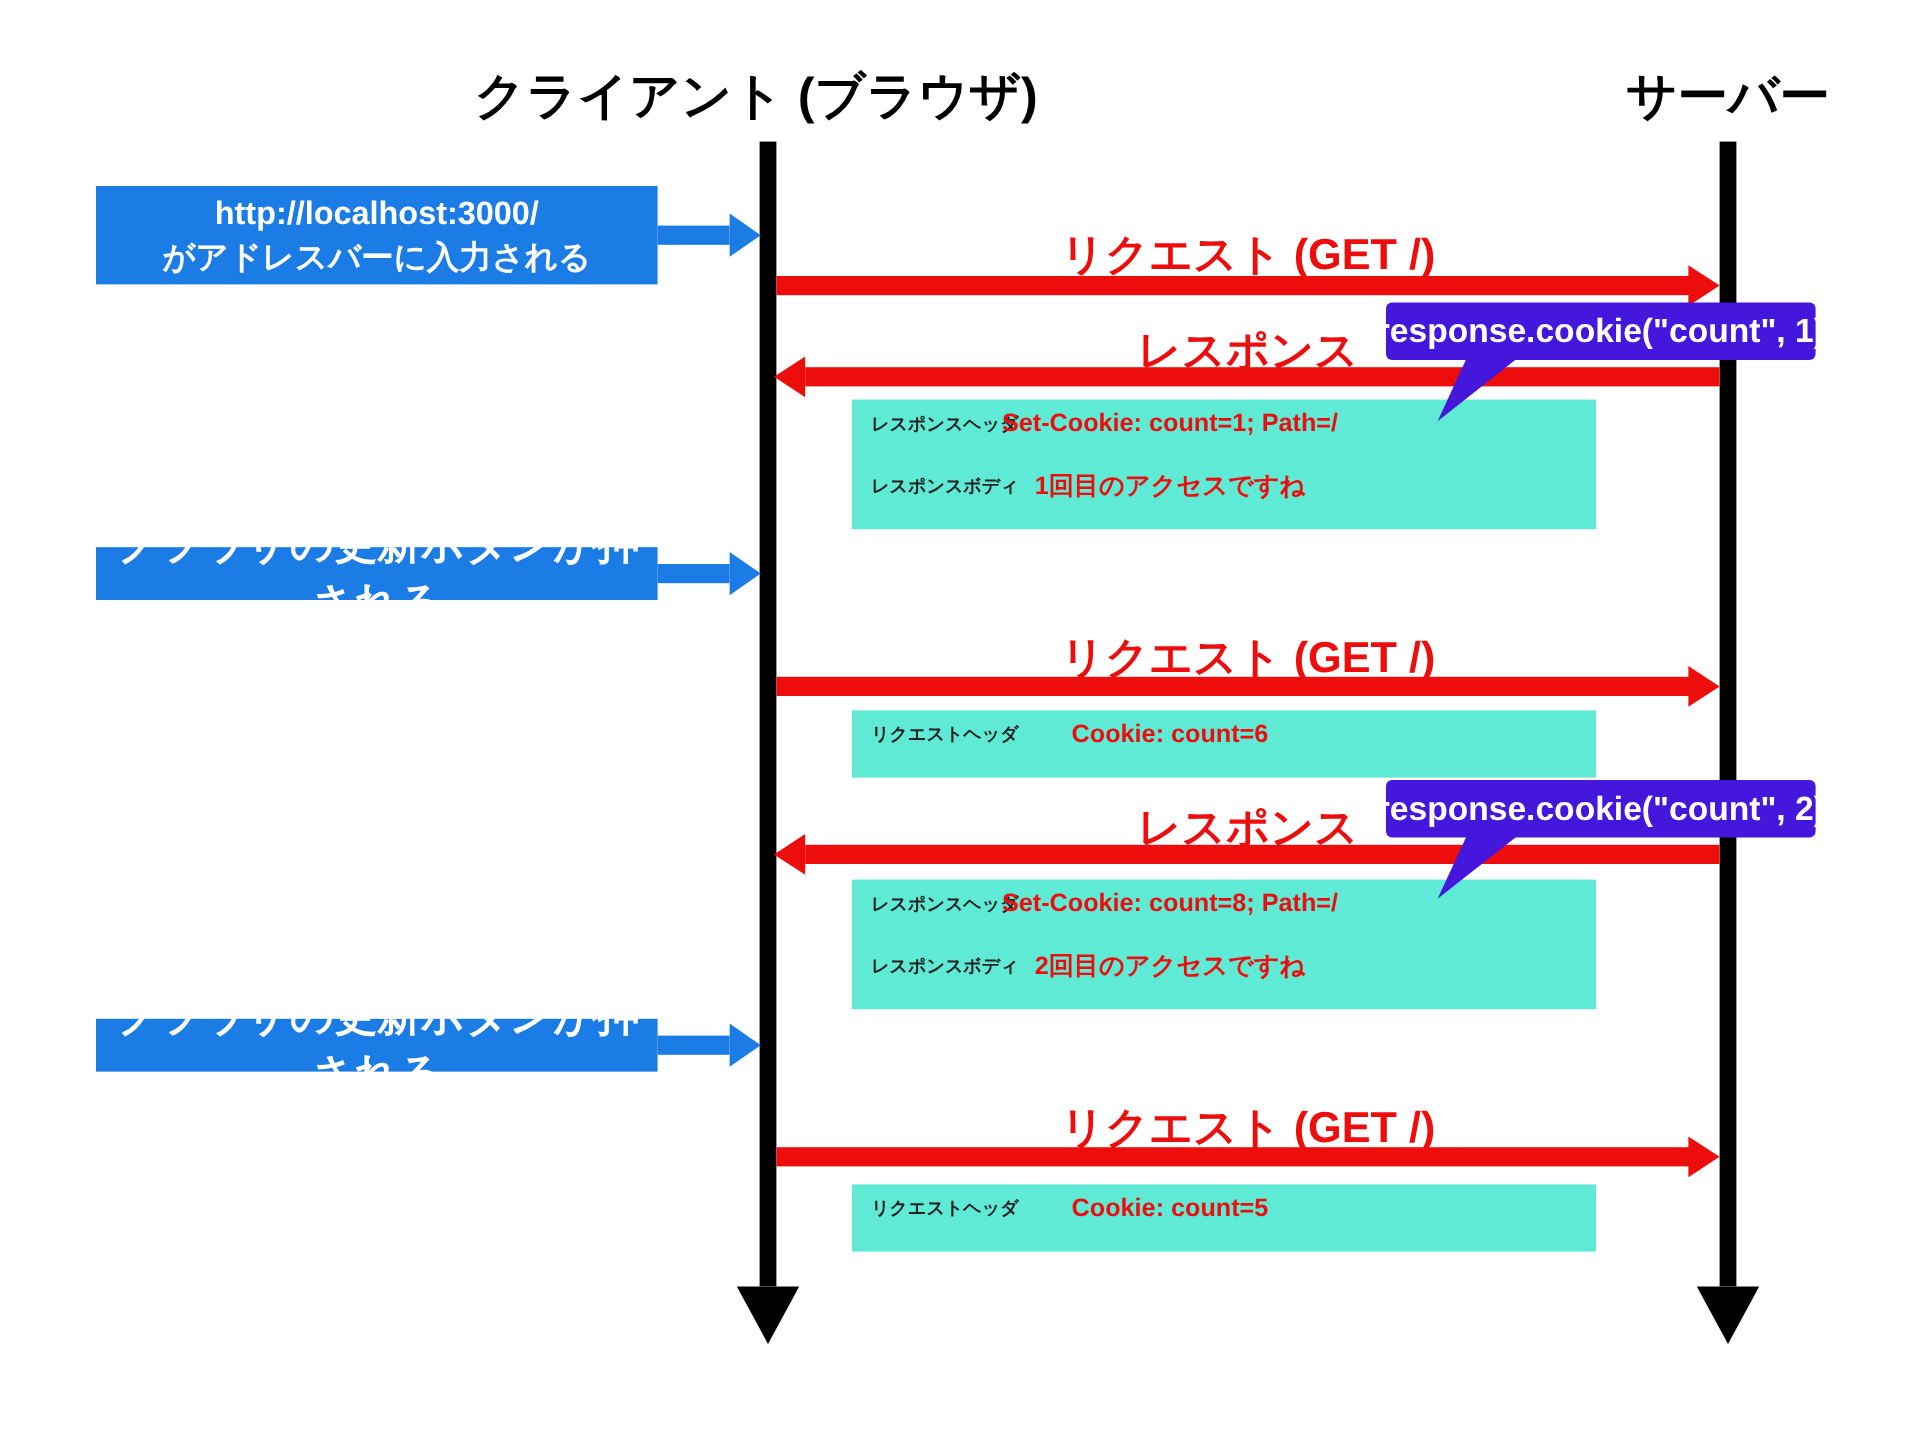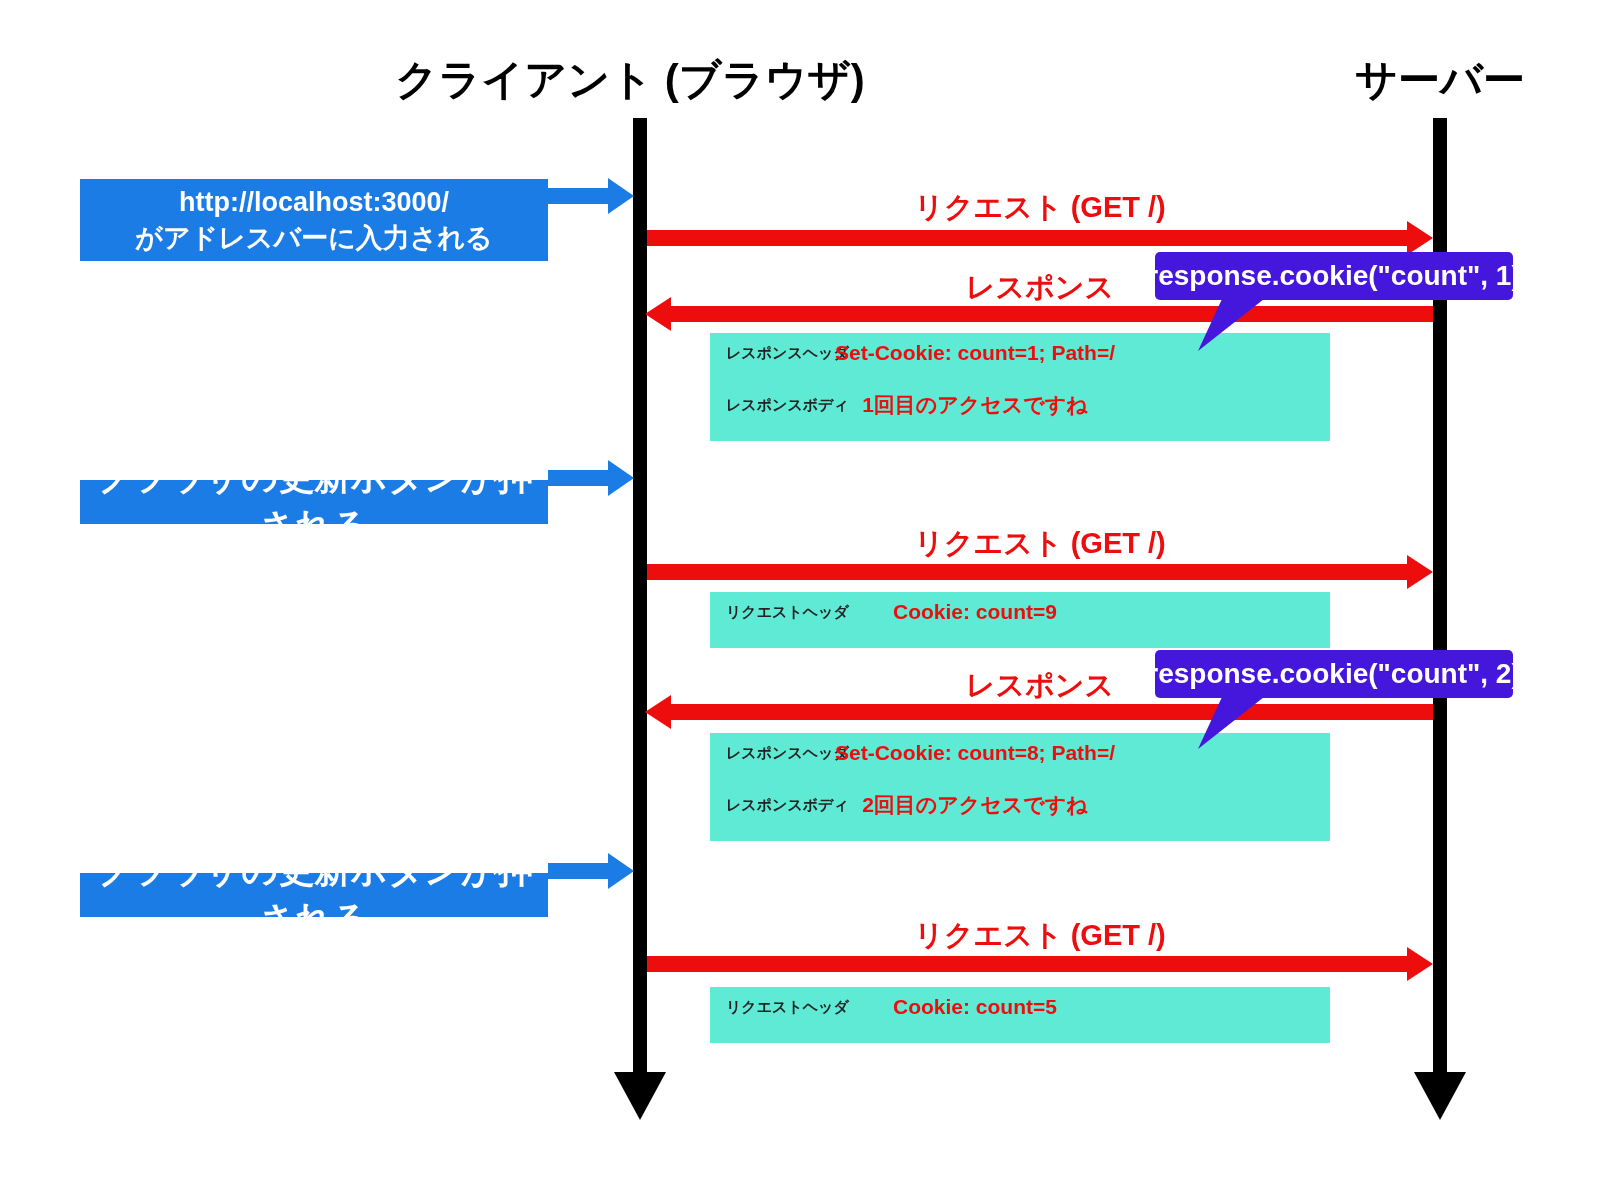--- a/index.html
+++ b/index.html
@@ -13,33 +13,33 @@
   }
   .lifeline{position:absolute;width:14px;background:#000;top:118px;height:954px;}
   .lifeline-head{
     position:absolute;width:0;height:0;top:1072px;
     border-left:26px solid transparent;border-right:26px solid transparent;
     border-top:48px solid #000;
   }
   .action-box{
     position:absolute;left:80px;width:468px;background:#1b7ce6;color:#fff;
     font-weight:bold;text-align:center;white-space:pre-line;
-    display:flex;align-items:center;justify-content:center;margin-top:24px;
+    display:flex;align-items:center;justify-content:center;
   }
   .action-box.two-line{font-size:27px;line-height:1.35;}
   .action-box.one-line{font-size:36px;}
   .action-arrow-shaft{position:absolute;background:#1b7ce6;height:16px;}
   .action-arrow-head{
     position:absolute;width:0;height:0;
     border-top:18px solid transparent;border-bottom:18px solid transparent;
     border-left:26px solid #1b7ce6;
   }
   .msg-label{
     position:absolute;left:647px;width:786px;text-align:center;
-    color:#ee0d0d;font-size:29px;font-weight:bold;white-space:nowrap;
+    color:#ee0d0d;font-size:36px;font-weight:bold;white-space:nowrap;
   }
   .msg-shaft{position:absolute;background:#ee0d0d;height:16px;}
   .msg-head-right{
     position:absolute;width:0;height:0;
     border-top:17px solid transparent;border-bottom:17px solid transparent;
     border-left:26px solid #ee0d0d;
   }
   .msg-head-left{
     position:absolute;width:0;height:0;
     border-top:17px solid transparent;border-bottom:17px solid transparent;
@@ -108,21 +108,21 @@
   <div class="action-box one-line" style="top:456px;height:44px;">ブラウザの更新ボタンが押される</div>
   <div class="action-arrow-shaft" style="left:548px;top:470px;width:60px;"></div>
   <div class="action-arrow-head" style="left:608px;top:460px;"></div>
 
   <div class="msg-label" style="top:524px;">リクエスト (GET /)</div>
   <div class="msg-shaft" style="left:647px;top:564px;width:762px;"></div>
   <div class="msg-head-right" style="left:1407px;top:555px;"></div>
 
   <div class="detail-bar" style="top:592px;">
     <span class="detail-bar-label">リクエストヘッダ</span>
-    <span class="detail-bar-value">Cookie: count=9</span>
+    <span class="detail-bar-value">Cookie: count=6</span>
   </div>
 
   <div class="msg-label" style="top:666px;">レスポンス</div>
   <div class="msg-shaft" style="left:671px;top:704px;width:762px;"></div>
   <div class="msg-head-left" style="left:645px;top:695px;"></div>
 
   <div class="callout" style="top:650px;">response.cookie("count", 2)</div>
   <svg class="callout-tail" style="left:1180px;top:697px;" width="100" height="52" viewBox="0 0 100 52">
     <polygon points="42,0 84,0 18,52" fill="#4517dc"></polygon>
   </svg>

